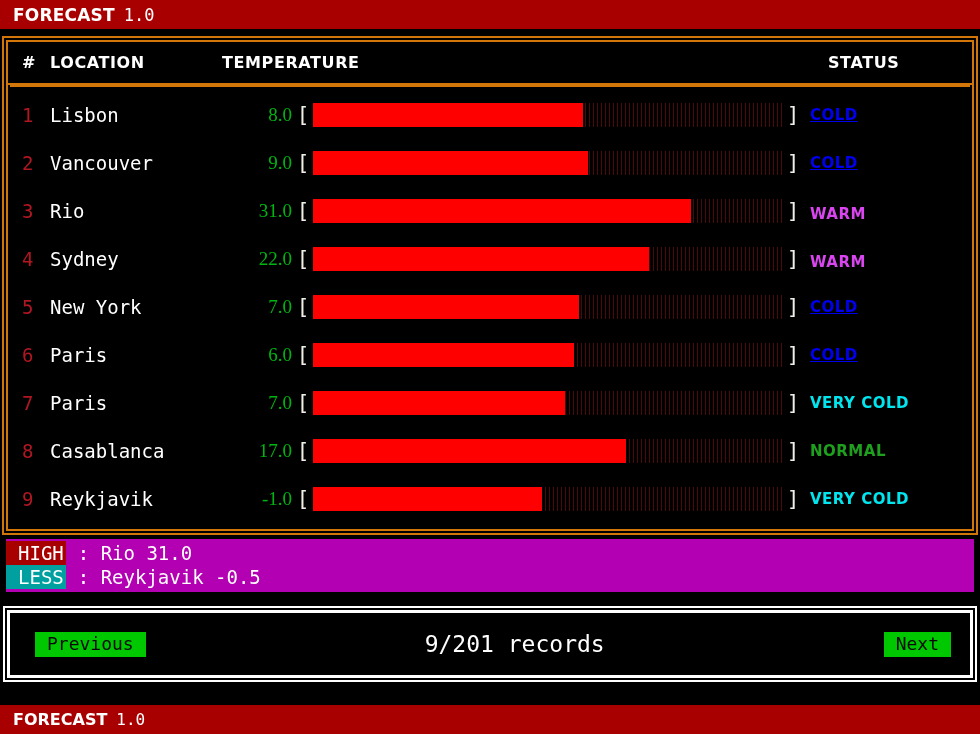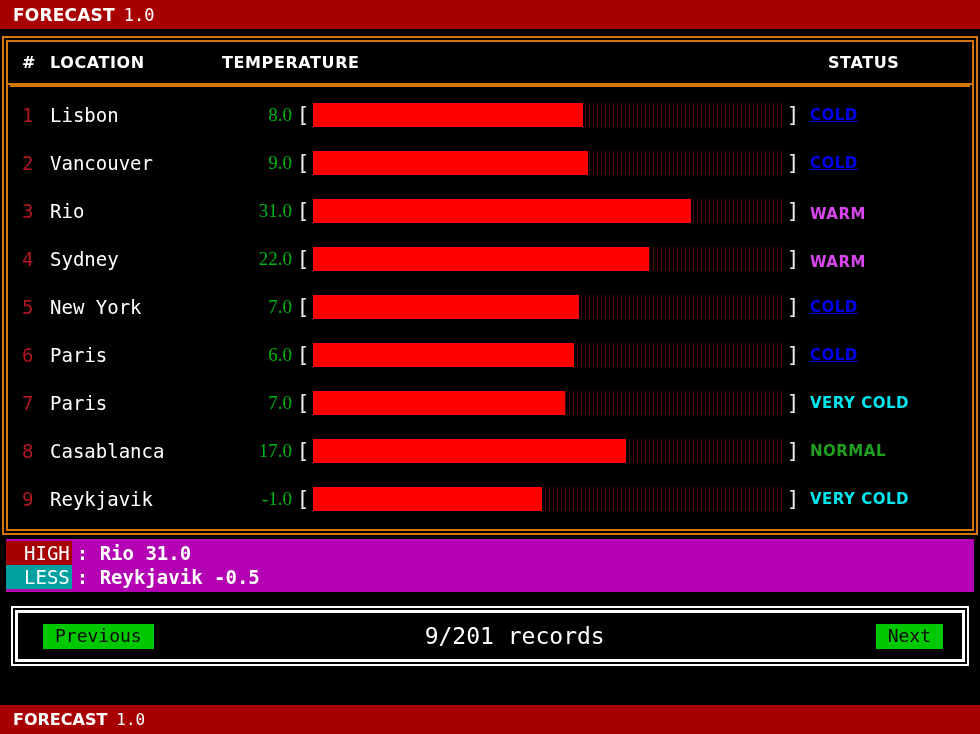--- a/index.html
+++ b/index.html
@@ -160,36 +160,36 @@
   .summary-line {
     display: flex;
     align-items: center;
     font-family: "DejaVu Sans Mono", monospace;
     font-size: 19px;
     color: #ffffff;
     line-height: 24px;
     height: 24px;
   }
   .sum-tag {
-    padding: 0 2px 0 18px;
+    padding: 0 2px 0 12px;
     font-weight: normal;
   }
   .tag-high { background: #a80000; color: #ffffff; }
   .tag-less { background: #00a0a0; color: #ffffff; }
-  .sum-text { padding-left: 5px; white-space: pre; font-weight: bold; }
+  .sum-text { padding-left: 12px; white-space: pre; }
 
   
   .gap-bot { height: 18px; flex: 0 0 auto; }
   .pagination {
-    margin: 0 15px;
+    margin: 0 7px;
     border: 3px solid #ffffff;
     outline: 2px solid #ffffff;
     outline-offset: 2px;
     background: #000000;
-    height: 52px;
+    height: 68px;
     display: flex;
     align-items: center;
     box-sizing: border-box;
     flex: 0 0 auto;
   }
   .pg-btn {
     background: #00c800;
     color: #0a0a0a;
     font-family: "DejaVu Sans Mono", monospace;
     font-size: 18px;

